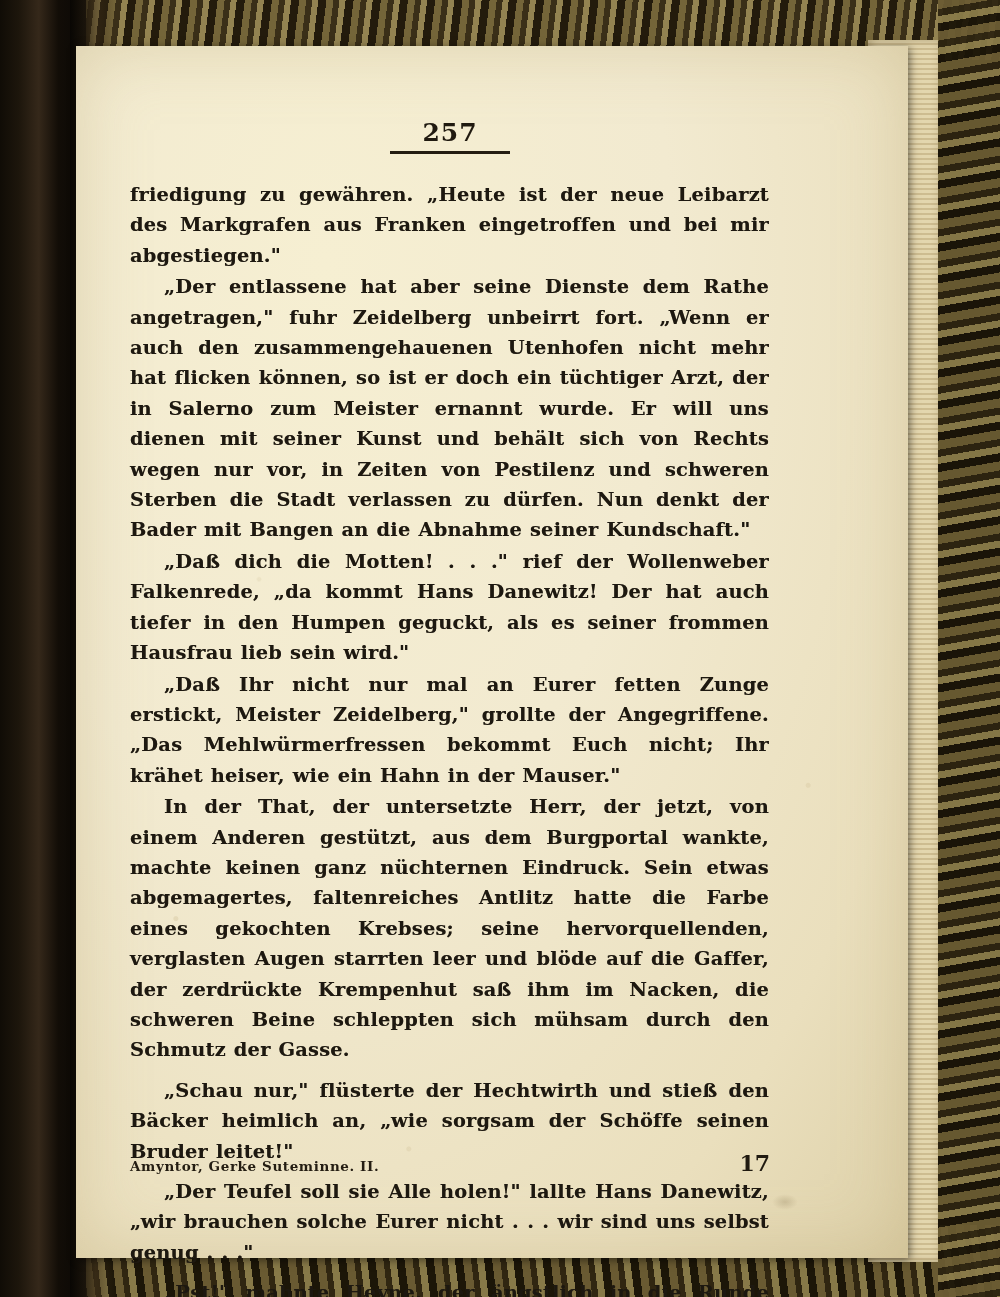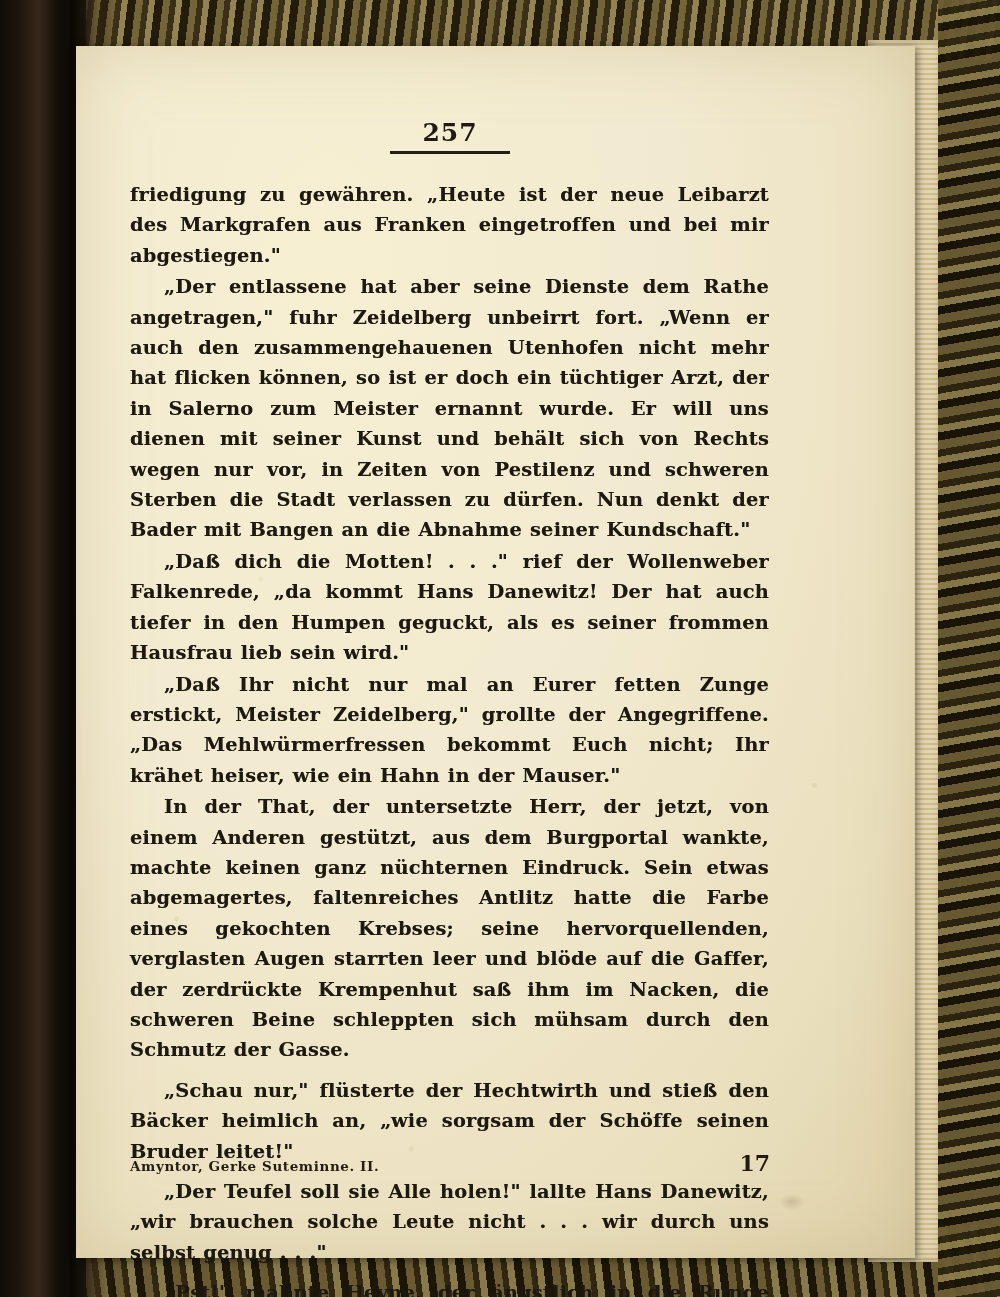--- a/index.html
+++ b/index.html
@@ -87,21 +87,20 @@
   
   .page {
     position: absolute;
     left: 76px; top: 46px;
     width: 832px; height: 1212px;
     background:
       radial-gradient(ellipse at 30% 18%, #f6efd2 0%, #f2ead0 42%, #eadfbd 78%, #ddd0a8 100%);
     box-shadow:
       inset 0 0 70px rgba(180,160,110,.35),
       2px 2px 8px rgba(0,0,0,.5);
-    padding-left: 7px;
   }
   .page-speckle {
     position: absolute;
     inset: 0;
     background:
       radial-gradient(circle at 12% 72%, rgba(168,142,86,.16) 0 2px, transparent 3px),
       radial-gradient(circle at 67% 23%, rgba(168,142,86,.13) 0 2px, transparent 3px),
       radial-gradient(circle at 88% 61%, rgba(168,142,86,.12) 0 2px, transparent 3px),
       radial-gradient(circle at 40% 91%, rgba(168,142,86,.12) 0 2px, transparent 3px),
       radial-gradient(circle at 22% 44%, rgba(168,142,86,.10) 0 1.5px, transparent 3px);
@@ -214,21 +213,21 @@
 
       <div class="folio">257</div>
       <div class="folio-rule"></div>
 
       <p class="para">friedigung zu gewähren. „Heute ist der neue Leibarzt des Markgrafen aus Franken eingetroffen und bei mir abgestiegen."</p>
       <p class="para indent">„Der entlassene hat aber seine Dienste dem Rathe angetragen," fuhr Zeidelberg unbeirrt fort. „Wenn er auch den zusammengehauenen Utenhofen nicht mehr hat flicken können, so ist er doch ein tüchtiger Arzt, der in Salerno zum Meister ernannt wurde. Er will uns dienen mit seiner Kunst und behält sich von Rechts wegen nur vor, in Zeiten von Pestilenz und schweren Sterben die Stadt verlassen zu dürfen. Nun denkt der Bader mit Bangen an die Abnahme seiner Kundschaft."</p>
       <p class="para indent">„Daß dich die Motten! . . ." rief der Wollenweber Falkenrede, „da kommt Hans Danewitz! Der hat auch tiefer in den Humpen geguckt, als es seiner frommen Hausfrau lieb sein wird."</p>
       <p class="para indent">„Daß Ihr nicht nur mal an Eurer fetten Zunge erstickt, Meister Zeidelberg," grollte der Angegriffene. „Das Mehlwürmerfressen bekommt Euch nicht; Ihr krähet heiser, wie ein Hahn in der Mauser."</p>
       <p class="para indent">In der That, der untersetzte Herr, der jetzt, von einem Anderen gestützt, aus dem Burgportal wankte, machte keinen ganz nüchternen Eindruck. Sein etwas abgemagertes, faltenreiches Antlitz hatte die Farbe eines gekochten Krebses; seine hervorquellenden, verglasten Augen starrten leer und blöde auf die Gaffer, der zerdrückte Krempenhut saß ihm im Nacken, die schweren Beine schleppten sich mühsam durch den Schmutz der Gasse.</p>
       <p class="para indent gap">„Schau nur," flüsterte der Hechtwirth und stieß den Bäcker heimlich an, „wie sorgsam der Schöffe seinen Bruder leitet!"</p>
-      <p class="para indent gap">„Der Teufel soll sie Alle holen!" lallte Hans Danewitz, „wir brauchen solche Leute nicht . . . wir durch uns selbst genug . . ."</p>
+      <p class="para indent gap">„Der Teufel soll sie Alle holen!" lallte Hans Danewitz, „wir brauchen solche Eurer nicht . . . wir sind uns selbst genug . . ."</p>
       <p class="para indent gap">„Pst!" mahnte Heyne, der ängstlich in die Runde blickte, „so sei doch still! Hier sind mehr Ohren, als Du brauchen kannst."</p>
     </div>
 
     <div class="showthrough">&nbsp;</div>
 
     <div class="colophon">
       <div class="signature">Amyntor, Gerke Suteminne.  II.</div>
       <div class="pagenum">17</div>
     </div>
 

